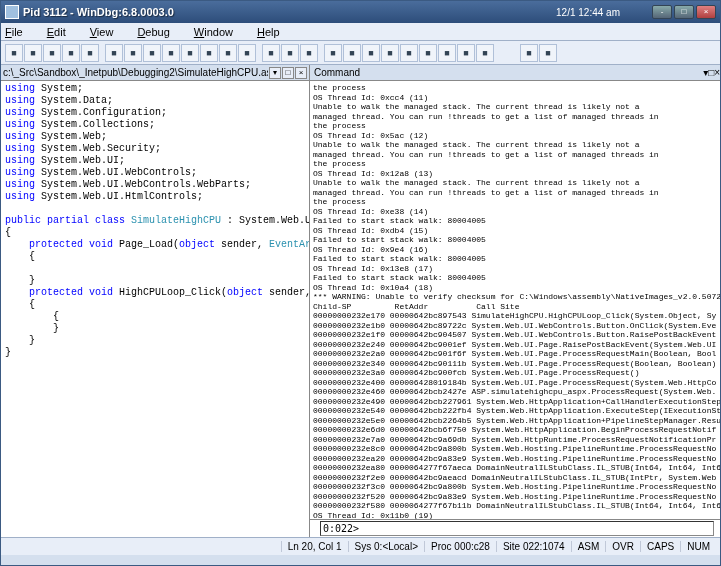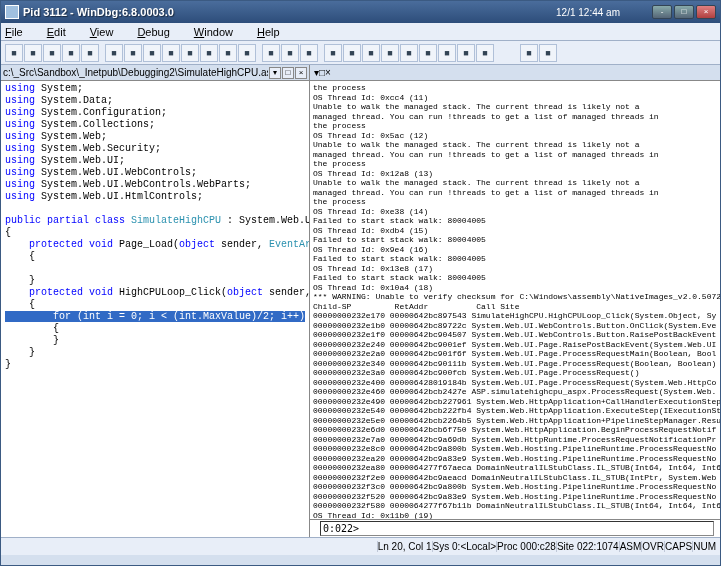--- a/index.html
+++ b/index.html
@@ -26,21 +26,21 @@
   .kw { color: #0000ff; }
   .typ { color: #2b91af; }
   .hl { background: #316ac5; color: #fff; }
   .right-pane { flex: 1; display: flex; flex-direction: column; }
   .cmd-header { height: 16px; background: #d4dfee; border-bottom: 1px solid #888; display: flex; align-items: center; padding: 0 4px; font-size: 10px; }
   .cmd-header .lbl { flex: 1; }
   .cmd-out { flex: 1; background: #fff; font-family: Consolas, "Courier New", monospace; font-size: 8px; line-height: 9.5px; padding: 2px 3px; white-space: pre; overflow: hidden; color: #000; }
   .cmd-input-row { height: 18px; border-top: 1px solid #888; display: flex; align-items: center; background: #fff; }
   .cmd-input { flex: 1; border: 1px inset #888; font-family: Consolas, monospace; font-size: 10px; padding: 1px 2px; height: 15px; margin: 0 10px; }
   .statusbar { height: 18px; background: #e8eef8; border-top: 1px solid #a0b0c8; display: flex; align-items: center; font-size: 10px; padding: 0 4px; }
-  .statusbar .cell { border-left: 1px solid #c0c8d8; padding: 0 0; }
+  .statusbar .cell { border-left: 1px solid #c0c8d8; padding: 0 6px; }
   .statusbar .spacer { flex: 1; }
 </style>
 </head>
 <body>
 
 <div class="titlebar">
   <div class="icon"></div>
   <div class="title-text">Pid 3112 - WinDbg:6.8.0003.0</div>
   <div class="clock">12/1   12:44 am</div>
   <div class="win-btns">
@@ -117,29 +117,29 @@
 <span class="kw">using</span> System.Web.UI.HtmlControls;
 
 <span class="kw">public partial class</span> <span class="typ">SimulateHighCPU</span> : System.Web.UI.
 {
     <span class="kw">protected void</span> Page_Load(<span class="kw">object</span> sender, <span class="typ">EventArgs</span> e)
     {
 
     }
     <span class="kw">protected void</span> HighCPULoop_Click(<span class="kw">object</span> sender,  e)
     {
-<span class="hl">        for (int i = 0; i &lt; (int.MaxValue)/2; i++)</span>
         {
         }
     }
 }
 </div>
   </div>
   <div class="right-pane">
     <div class="cmd-header">
+      <span class="lbl">Command</span>
       <span class="hbtn">▾</span>
       <span class="hbtn">□</span>
       <span class="hbtn">×</span>
     </div>
     <div class="cmd-out" id="cmdout">the process
 OS Thread Id: 0xcc4 (11)
 Unable to walk the managed stack. The current thread is likely not a
 managed thread. You can run !threads to get a list of managed threads in
 the process
 OS Thread Id: 0x5ac (12)

